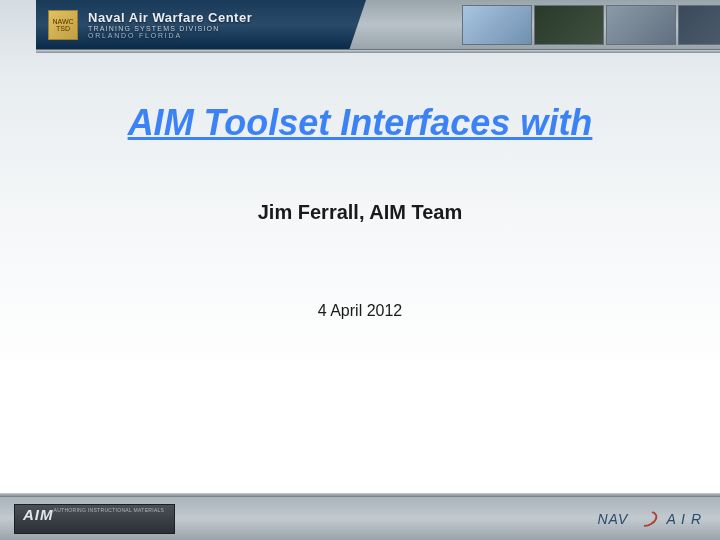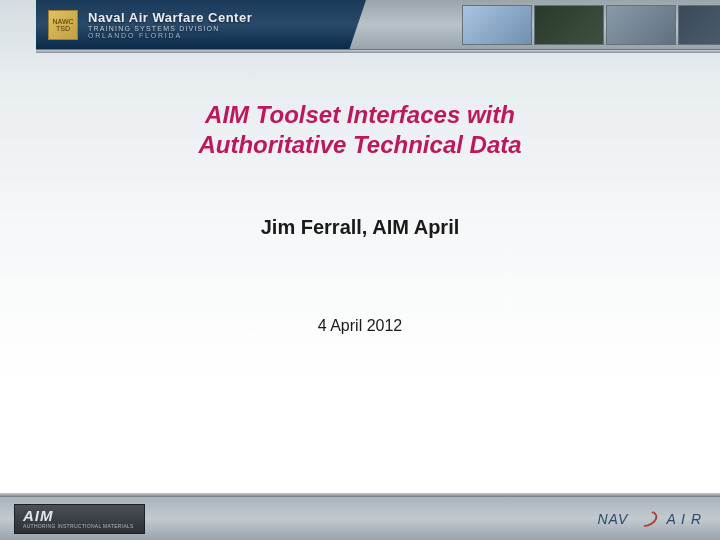--- a/index.html
+++ b/index.html
@@ -86,26 +86,27 @@
       left: 0;
       width: 100%;
       height: 3px;
       background: linear-gradient(to bottom, #c8cdd2, #888e94);
     }
     .content {
       padding: 50px 60px 0 60px;
       text-align: center;
     }
     .main-title {
-      font-size: 24px;
+      font-size: 36px;
       font-weight: bold;
       font-style: italic;
-      color: #be185d;
+      color: #3b82f6;
       line-height: 1.25;
       font-family: Arial, sans-serif;
+      text-decoration: underline;
     }
     .author {
       font-size: 20px;
       font-weight: bold;
       color: #1a1a1a;
       margin-top: 56px;
     }
     .date {
       font-size: 16px;
       font-weight: normal;
@@ -128,21 +129,21 @@
       top: -4px;
       left: 0;
       width: 100%;
       height: 3px;
       background: linear-gradient(to bottom, #c8cdd2, #888e94);
     }
     .aim-logo {
       margin-left: 14px;
       height: 30px;
       display: flex;
-      flex-direction: column;
+      flex-direction: row;
       justify-content: center;
       background: linear-gradient(to bottom, #4a5056, #2a3036);
       padding: 2px 10px 2px 8px;
       border: 1px solid #1a2026;
     }
     .aim-logo-top {
       font-size: 15px;
       font-weight: bold;
       font-style: italic;
       color: #e0e6ea;
@@ -205,23 +206,22 @@
     <div class="hdr-img pilot"></div>
     <div class="hdr-img ship"></div>
     <div class="hdr-img crew"></div>
   </div>
   <div class="header-rule"></div>
 </div>
 
 <div class="content">
   <div class="main-title">
     <span>AIM Toolset Interfaces with</span><br>
-    <span>Authoritative Technical Data</span>
-  </div>
-  <div class="author">Jim Ferrall, AIM April</div>
+  </div>
+  <div class="author">Jim Ferrall, AIM Team</div>
   <div class="date">4 April 2012</div>
 </div>
 
 <div class="footer-bar">
   <div class="footer-rule"></div>
   <div class="aim-logo">
     <div class="aim-logo-top">AIM</div>
     <div class="aim-logo-sub">AUTHORING INSTRUCTIONAL MATERIALS</div>
   </div>
   <div class="navair-logo">

